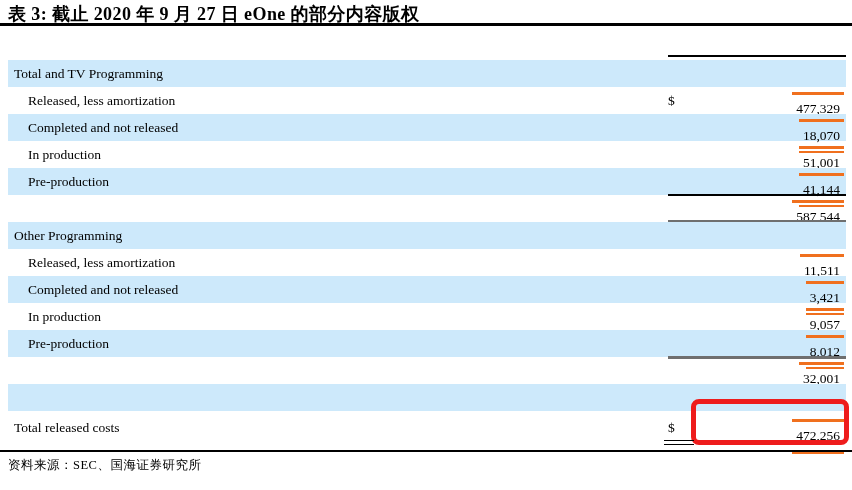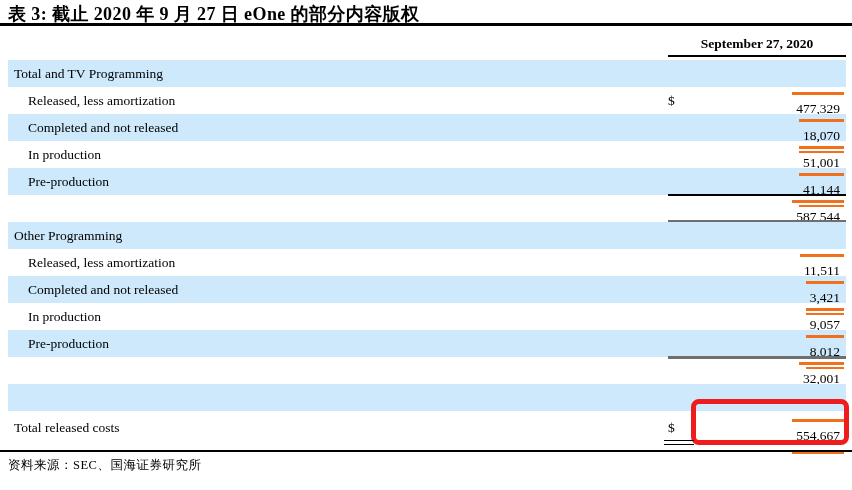--- a/index.html
+++ b/index.html
@@ -64,21 +64,20 @@
   .footer { position:absolute; left:8px; top:457px; font-size:12.5px; letter-spacing:0.5px; white-space:nowrap; }
 </style>
 </head>
 <body>
 
 <div class="page">
 
   <div class="title">表 3:  截止 2020 年 9 月 27 日 eOne 的部分内容版权</div>
   <div class="title-rule"></div>
 
-  <div class="date-header">September 27, 2020</div>
   <div class="date-rule"></div>
 
   <div class="rows">
       <div class="row section shaded">
         <span class="label">Total and TV Programming</span>
       </div>
       <div class="row item">
         <span class="label">Released, less amortization</span>
         <span class="cur">$</span>
         <span class="val"><span class="num">477,329</span></span>
@@ -121,21 +120,21 @@
       </div>
       <div class="row subtotal">
         <div class="rule rtop thick"></div>
         <span class="val"><span class="num">32,001</span></span>
         <div class="rule rbottom thin"></div>
       </div>
       <div class="row spacer shaded"></div>
       <div class="row total">
         <span class="label">Total released costs</span>
         <span class="cur">$</span>
-        <span class="val"><span class="num">554,667</span></span>
+        <span class="val"><span class="num">472,256</span></span>
       </div>
     </div>
 
   <div class="red-box"></div>
   <div class="dollar-dbl"></div>
   <div class="bottom-rule"></div>
 
   <div class="footer">资料来源：SEC、国海证券研究所</div>
 
 </div>

